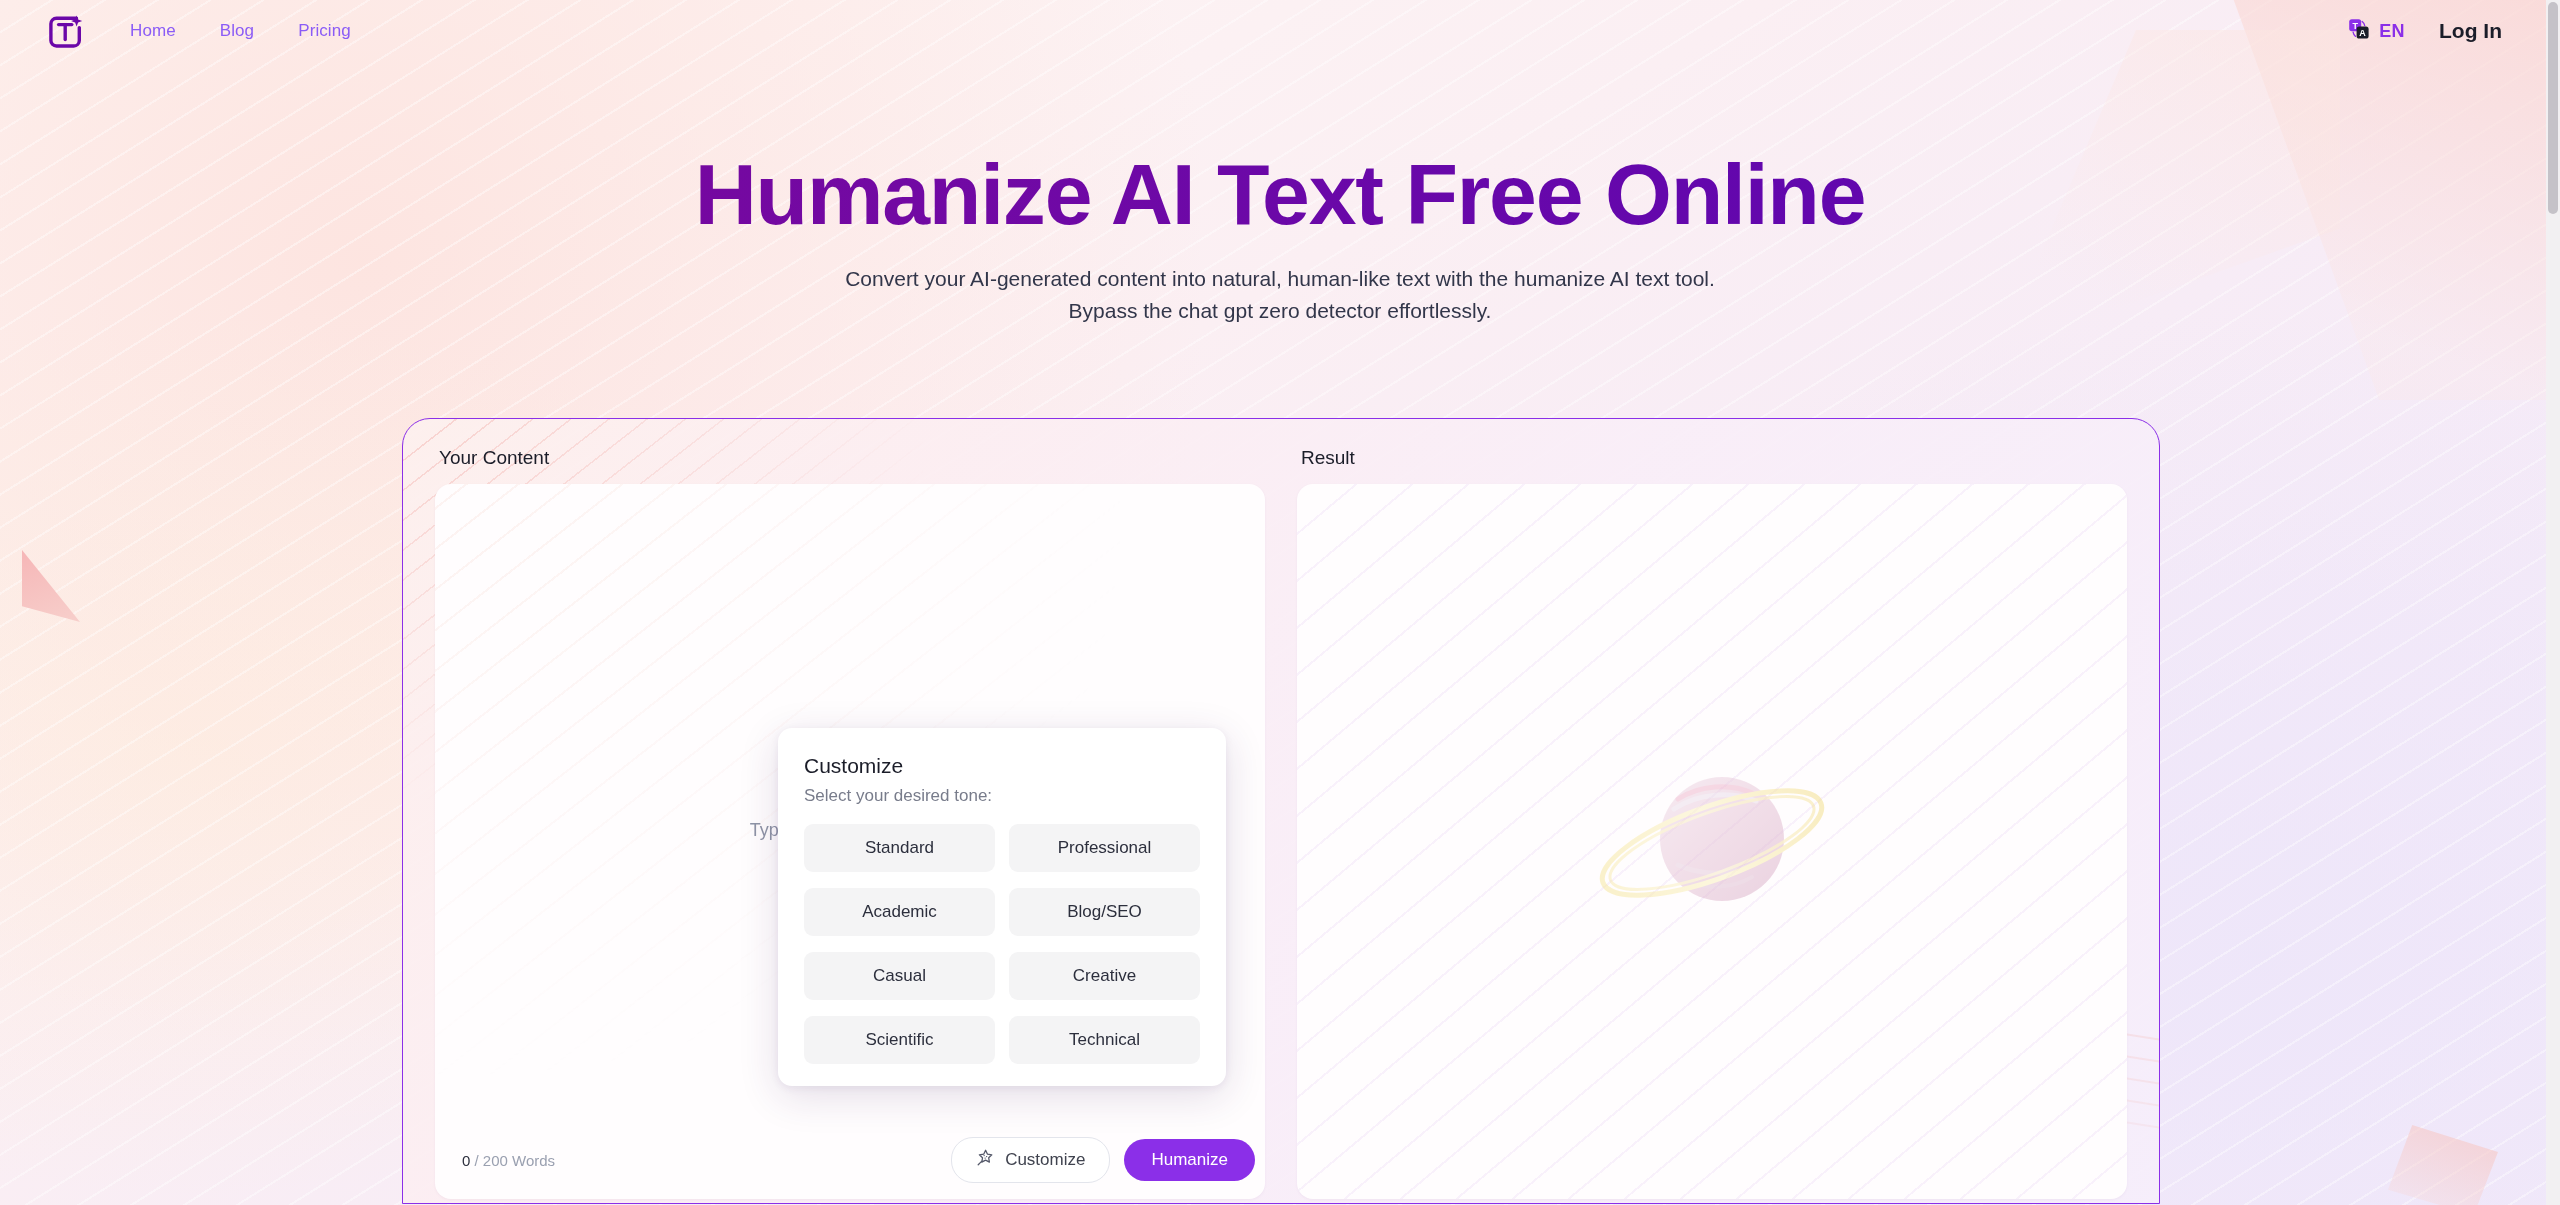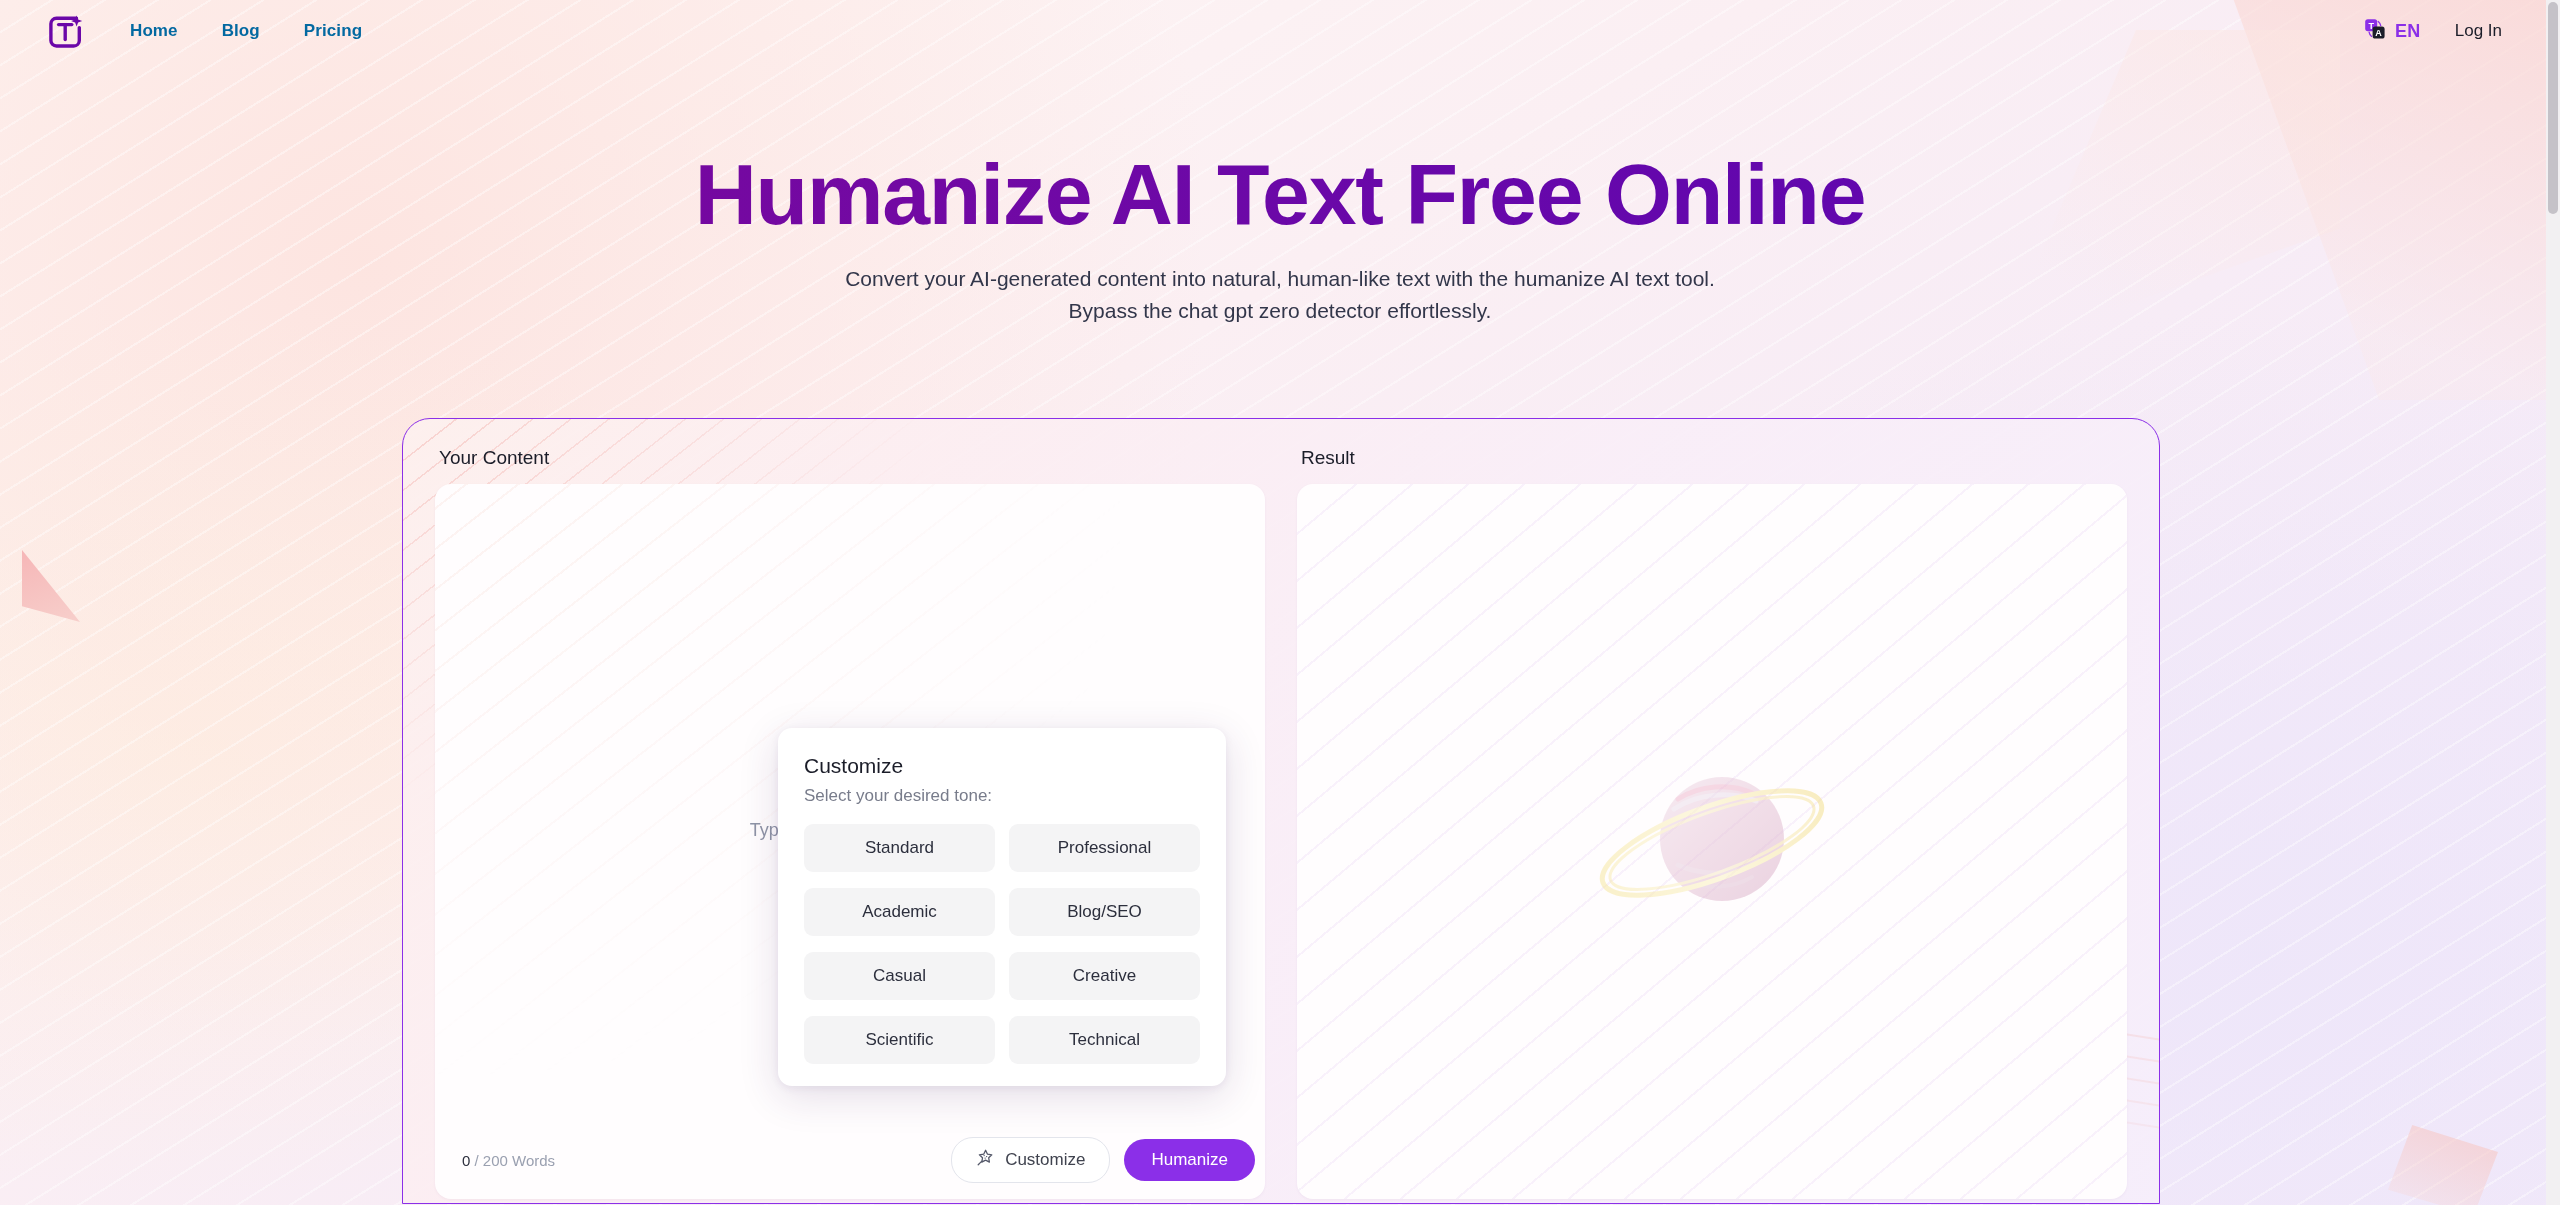--- a/index.html
+++ b/index.html
@@ -114,22 +114,22 @@
   }
   .brand svg { display: block; }
 
   .nav-primary {
     display: flex;
     align-items: center;
     gap: 44px;
   }
   .nav-link {
     font-size: 17px;
-    font-weight: 700;
-    color: #0369a1;
+    font-weight: 400;
+    color: #8b5cf6;
     letter-spacing: .1px;
     cursor: pointer;
     white-space: nowrap;
   }
 
   .nav-right {
     margin-left: auto;
     display: flex;
     align-items: center;
     gap: 34px;
@@ -139,22 +139,22 @@
     display: flex; align-items: center; gap: 9px;
     cursor: pointer;
   }
   .lang-code {
     font-size: 18px;
     font-weight: 700;
     color: #8b2fe8;
     letter-spacing: .4px;
   }
   .login-link {
-    font-size: 17px;
-    font-weight: 400;
+    font-size: 21px;
+    font-weight: 700;
     color: #1b1d29;
     cursor: pointer;
   }
 
   
   .hero {
     position: absolute;
     top: 150px; left: 0; right: 0;
     text-align: center;
     z-index: 5;

